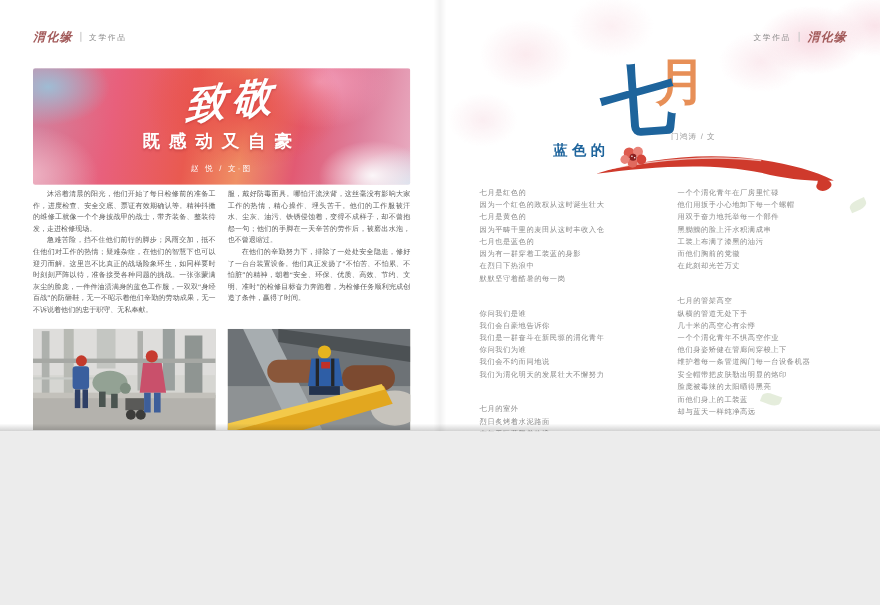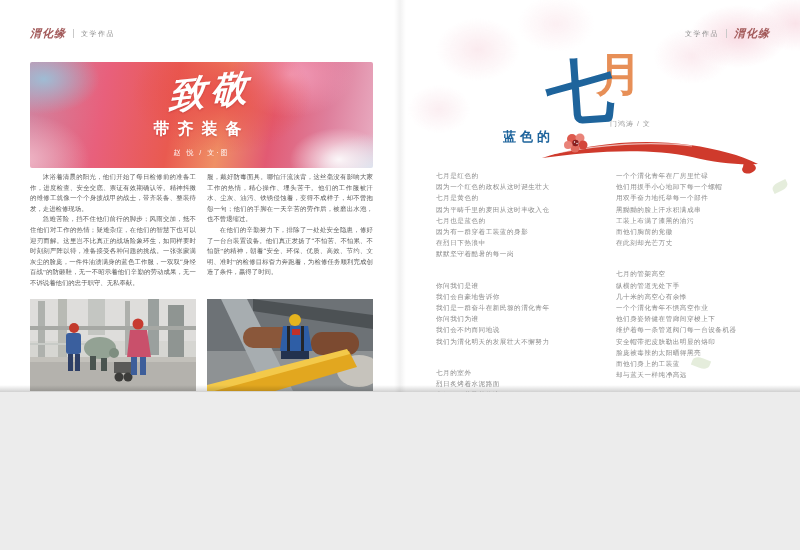--- a/index.html
+++ b/index.html
@@ -107,21 +107,21 @@
   <div class="page page-left">
 
     <div class="hdr hdr-left">
       <span class="logo">渭化缘</span>
       <span class="bar"></span>
       <span class="sec">文学作品</span>
     </div>
 
     <div class="banner">
       <div class="b-title">致敬</div>
-      <div class="b-sub">带齐装备</div>
+      <div class="b-sub">既感动又自豪</div>
       <div class="b-byline">赵 悦 / 文·图</div>
     </div>
 
     <div class="textgrid tg-top">
       <div class="tcol">
           <p class="para">沐浴着清晨的阳光，他们开始了每日检修前的准备工作，进度检查、安全交底、票证有效期确认等。精神抖擞的维修工就像一个个身披战甲的战士，带齐装备、整装待发，走进检修现场。</p>
           <p class="para">急难苦险，挡不住他们前行的脚步；风雨交加，抵不住他们对工作的热情；疑难杂症，在他们的智慧下也可以迎刃而解。这里岂不比真正的战场险象环生，如同样要时时刻刻严阵以待，准备接受各种问题的挑战。一张张蒙满灰尘的脸庞，一件件油渍满身的蓝色工作服，一双双“身经百战”的防砸鞋，无一不昭示着他们辛勤的劳动成果，无一不诉说着他们的忠于职守、无私奉献。</p>
         </div>
       <div class="tcol cont-first">
           <p class="para">服，戴好防毒面具。哪怕汗流浃背，这丝毫没有影响大家工作的热情，精心操作、埋头苦干。他们的工作服被汗水、尘灰、油污、铁锈侵蚀着，变得不成样子，却不曾抱怨一句；他们的手脚在一天辛苦的劳作后，被磨出水泡，也不曾退缩过。</p>

